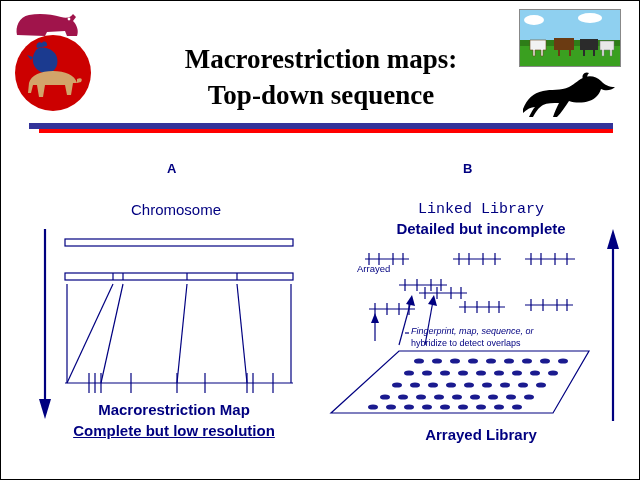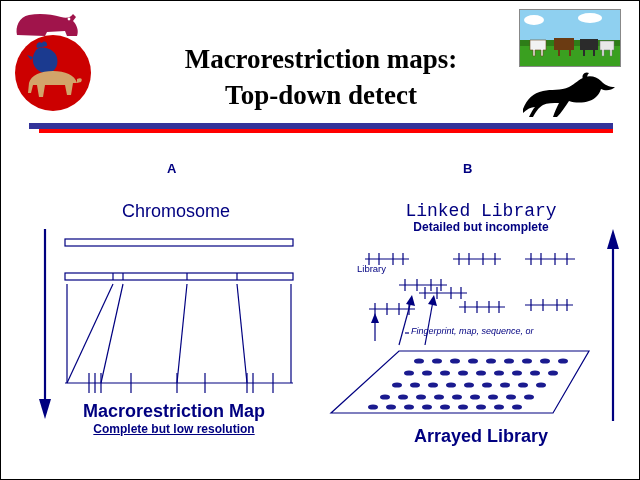--- a/index.html
+++ b/index.html
@@ -57,22 +57,22 @@
   .letter-a { left: 166px; top: 160px; }
   .letter-b { left: 462px; top: 160px; }
 
   
   .lbl {
     position: absolute;
     color: #000080;
     font-family: "Liberation Sans", sans-serif;
     text-align: center;
   }
-  .lbl-big { font-size: 18px; }
-  .lbl-small { font-size: 12px; font-weight: bold; }
+  .lbl-big { font-size: 15px; }
+  .lbl-small { font-size: 15px; font-weight: bold; }
   .lbl-tiny { font-size: 9px; }
 
   #lbl-chromosome   { left: 60px;  top: 200px; width: 230px; }
   #lbl-macromap     { left: 48px;  top: 400px; width: 250px; font-weight: bold; }
   #lbl-macromap-sub { left: 48px;  top: 421px; width: 250px; text-decoration: underline; }
 
   #lbl-linked       { left: 360px; top: 200px; width: 240px; font-family: Liberation Mono, monospace; }
   #lbl-linked-sub   { left: 360px; top: 219px; width: 240px; }
   #lbl-contig       { left: 356px; top: 262px; width: 60px; text-align: left; font-size: 9.5px;}
   #lbl-fingerprint1 { left: 410px; top: 325px; width: 241px; text-align: left; font-style: italic; }
@@ -105,21 +105,21 @@
 
       <g>
         <path d="M22 78 C24 70 34 66 46 66 C58 66 68 70 70 78 L66 78 L64 90 L60 90 L58 80 L38 80 L36 92 L32 92 L30 80 L26 80 L24 88 L21 88 Z" fill="#d2a46a"></path>
         <path d="M70 74 C74 72 76 74 74 77 L70 78 Z" fill="#d2a46a"></path>
       </g>
     </svg>
   </div>
 
   <div class="title-block">
     <div>Macrorestriction maps:</div>
-    <div>Top-down detect</div>
+    <div>Top-down sequence</div>
   </div>
 
   <div class="photo-cows">
     <svg viewBox="0 0 100 56" width="100" height="56" aria-hidden="true">
       <rect x="0" y="0" width="100" height="34" fill="#8fd0f0"></rect>
       <rect x="0" y="34" width="100" height="22" fill="#3aa020"></rect>
       <rect x="0" y="30" width="100" height="6" fill="#2e7d18"></rect>
       <g fill="#ffffff">
         <ellipse cx="14" cy="10" rx="10" ry="5"></ellipse>
         <ellipse cx="70" cy="8" rx="12" ry="5"></ellipse>
@@ -148,22 +148,23 @@
 
   <div class="panel-letter letter-a">A</div>
   <div class="panel-letter letter-b">B</div>
 
   <div class="lbl lbl-big" id="lbl-chromosome">Chromosome</div>
   <div class="lbl lbl-big" id="lbl-macromap">Macrorestriction Map</div>
   <div class="lbl lbl-small" id="lbl-macromap-sub">Complete but low resolution</div>
 
   <div class="lbl lbl-big" id="lbl-linked">Linked Library</div>
   <div class="lbl lbl-small" id="lbl-linked-sub">Detailed but incomplete</div>
-  <div class="lbl lbl-tiny" id="lbl-contig">Library</div>
+  <div class="lbl lbl-tiny" id="lbl-contig">Arrayed</div>
   <div class="lbl lbl-tiny" id="lbl-fingerprint1">Fingerprint, map, sequence, or</div>
+  <div class="lbl lbl-tiny" id="lbl-fingerprint2">hybridize to detect overlaps</div>
   <div class="lbl lbl-big" id="lbl-arrayed">Arrayed Library</div>
 
   <svg class="figsvg" viewBox="0 0 640 480" aria-hidden="true">
     <g stroke="#000080" fill="none" stroke-width="1.2">
 
       <g>
         <line x1="44" y1="228" x2="44" y2="400" stroke-width="2.2"></line>
         <polygon points="44,418 38,398 50,398" fill="#000080" stroke="none"></polygon>
       </g>
 

